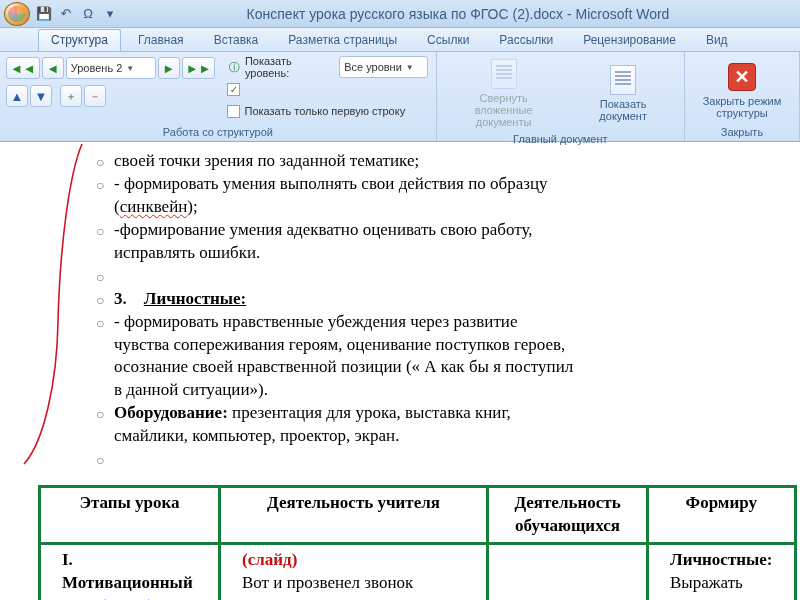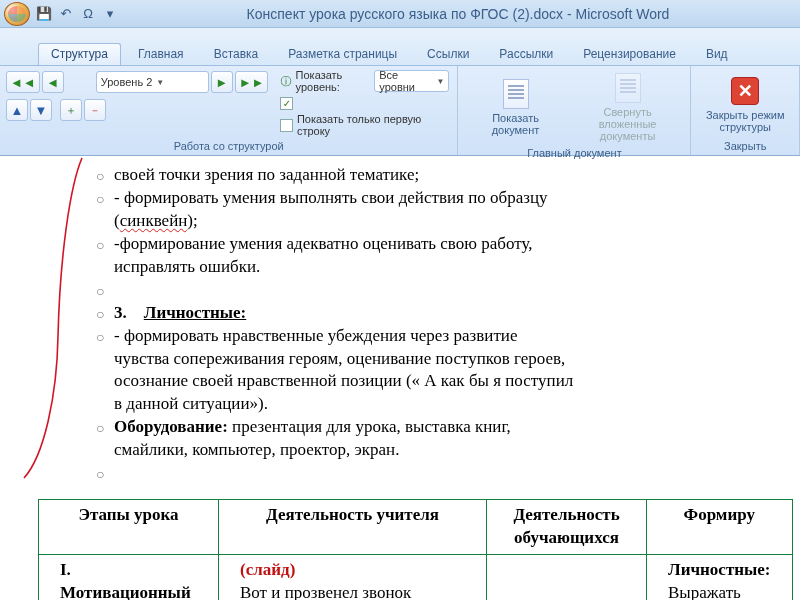--- a/index.html
+++ b/index.html
@@ -7,21 +7,21 @@
   
   
   .titlebar { height: 28px; background: linear-gradient(#d6e6f7, #bdd7f0); display: flex; align-items: center; padding: 0 4px; border-bottom: 1px solid #9fbfe0; }
   .office-btn { width: 26px; height: 24px; border-radius: 50%; background: radial-gradient(circle at 30% 30%, #fff, #f0c060 40%, #d08030); border: 1px solid #a06020; margin-right: 4px; position: relative; flex-shrink:0;}
   .office-btn::after { content:''; position:absolute; inset:3px; border-radius:50%; background:conic-gradient(#e84 0 90deg,#4a8 90deg 180deg,#48c 180deg 270deg,#e44 270deg 360deg); opacity:.5;}
   .qat { display: flex; gap: 2px; align-items: center; }
   .qat-btn { width: 20px; height: 20px; display:flex; align-items:center; justify-content:center; border: 1px solid transparent; border-radius:2px; color:#3b5f8a; font-size:13px;}
   .title-text { flex: 1; text-align: center; color: #3b5f8a; font-size: 14px; }
   
   
-  .tabs-row { height: 38px; background: linear-gradient(#e8f1fb,#d7e8fa); display:flex; align-items:flex-end; padding: 0 0 0 38px; border-bottom:1px solid #9fbfe0; gap:4px;}
+  .tabs-row { height: 24px; background: linear-gradient(#e8f1fb,#d7e8fa); display:flex; align-items:flex-end; padding: 0 0 0 38px; border-bottom:1px solid #9fbfe0; gap:4px;}
   .tab { padding: 3px 12px 4px; color:#3b5f8a; font-size:12px; border:1px solid transparent; border-bottom:none; border-radius:3px 3px 0 0; cursor:pointer;}
   .tab.active { background:linear-gradient(#f7fbff,#e1edfc); border-color:#9fbfe0; color:#2a4d7a; font-weight:normal;}
   
   
   .ribbon { height: 90px; background: linear-gradient(#e1edfc,#cfe2f8); border-bottom:1px solid #8fb0d5; display:flex;}
   .group { border-right:1px solid #b0cae6; padding:3px 6px 0; display:flex; flex-direction:column; height:100%;}
   .group-body { flex:1; display:flex; align-items:flex-start; gap:4px;}
   .group-label { text-align:center; font-size:11px; color:#3b5f8a; padding:2px 0 3px;}
   
   .col { display:flex; flex-direction:column; gap:2px;}
@@ -54,21 +54,21 @@
   .bp .txt { flex:1;}
   .underline { text-decoration:underline;}
   .bold { font-weight:bold;}
   .red-wave { text-decoration: underline wavy #d22 1px; text-underline-offset:2px;}
   
   
   .red-mark { position:absolute; left:20px; top:0; pointer-events:none;}
   
   
   .doc-table { margin-top:14px; margin-left:38px; border-collapse:collapse; font-family:'Times New Roman',serif; font-size:17px;}
-  .doc-table td, .doc-table th { border:1px solid #15803d; padding:4px 21px; vertical-align:top;}
+  .doc-table td, .doc-table th { border:3px solid #15803d; padding:4px 21px; vertical-align:top;}
   .doc-table th { font-weight:bold; text-align:center;}
   .blue-txt { color:#1030c0;text-align:center;}
   .red-txt { color:#c01010;}
   .italic { font-style:italic;}
 </style>
 </head>
 <body>
 
 <div class="titlebar">
   <div class="office-btn"></div>
@@ -92,21 +92,21 @@
   <div class="tab">Вид</div>
 </div>
 
 <div class="ribbon">
   <div class="group" style="min-width:360px;">
     <div class="group-body">
       <div class="col" style="gap:6px; padding-top:2px;">
         <div class="row">
           <div class="tb-btn green-arrow">◄◄</div>
           <div class="tb-btn green-arrow">◄</div>
-          <div class="combo" style="width:113px;margin-left:30px;">
+          <div class="combo" style="width:90px;">
             <span>Уровень 2</span>
             <span class="dd">▼</span>
           </div>
           <div class="tb-btn green-arrow">►</div>
           <div class="tb-btn green-arrow">►►</div>
         </div>
         <div class="row">
           <div class="tb-btn blue-arrow">▲</div>
           <div class="tb-btn blue-arrow">▼</div>
           <div style="width:4px;"></div>
@@ -130,31 +130,31 @@
           <span class="chk"></span>
           <span>Показать только первую строку</span>
         </div>
       </div>
     </div>
     <div class="group-label">Работа со структурой</div>
   </div>
 
   <div class="group">
     <div class="group-body" style="align-items:center;">
+      <div class="big-btn disabled">
+        <div class="icon">
+            <div class="doc-icon"></div>
+          </div>
+        <div class="lbl" style="max-width:110px;">Свернуть вложенные документы</div>
+      </div>
       <div class="big-btn">
         <div class="icon">
             <div class="doc-icon"></div>
           </div>
         <div class="lbl" style="white-space:pre-line;">Показать документ</div>
-      </div>
-      <div class="big-btn disabled">
-        <div class="icon">
-            <div class="doc-icon"></div>
-          </div>
-        <div class="lbl" style="max-width:110px;">Свернуть вложенные документы</div>
       </div>
     </div>
     <div class="group-label">Главный документ</div>
   </div>
 
   <div class="group">
     <div class="group-body" style="align-items:center;">
       <div class="big-btn">
         <div class="icon">
             <div class="close-icon">✕</div>

